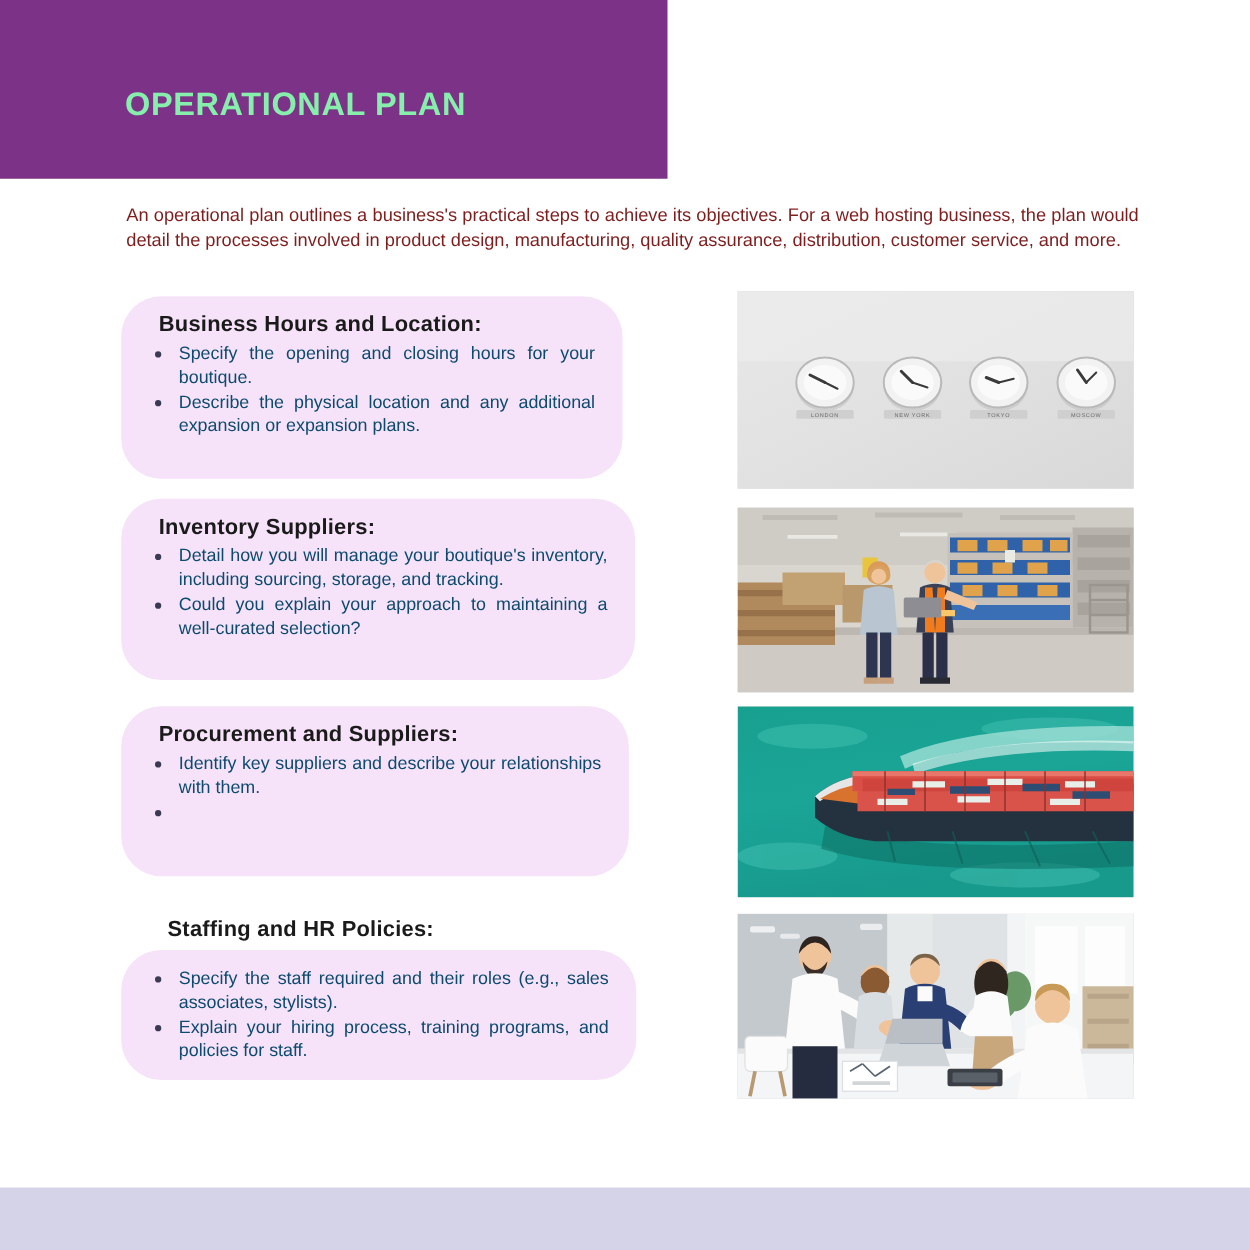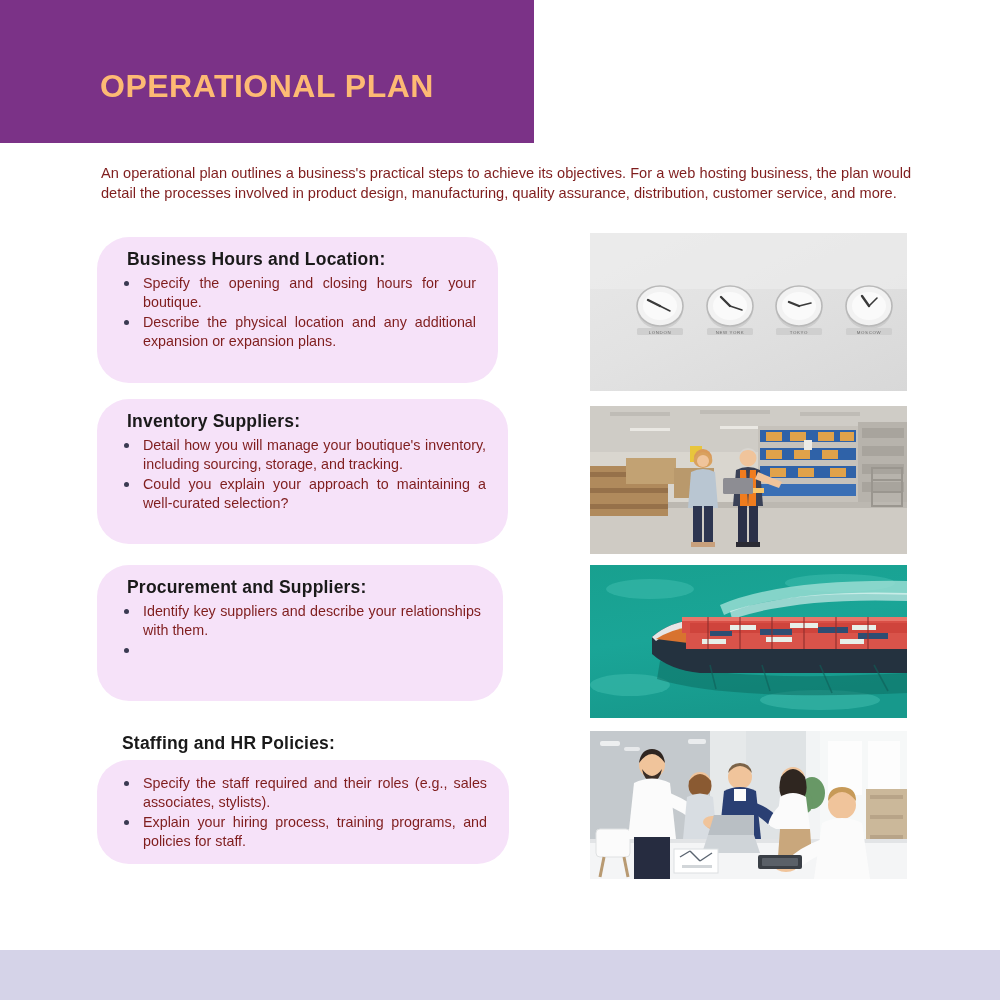--- a/index.html
+++ b/index.html
@@ -29,23 +29,23 @@
     top: 0;
     width: 534px;
     height: 143px;
     background: #7b3287;
     box-sizing: border-box;
   }
   .header-title {
     position: absolute;
     left: 100px;
     top: 68px;
-    font-size: 32px;
+    font-size: 26px;
     font-weight: bold;
-    color: #fdba74;
+    color: #86efac;
     letter-spacing: 0.5px;
     white-space: nowrap;
   }
 
   
   .intro {
     position: absolute;
     left: 101px;
     top: 164px;
     width: 810px;
@@ -74,35 +74,35 @@
   .card-title {
     font-size: 17.5px;
     font-weight: bold;
     color: #1a1a1a;
     letter-spacing: 0.2px;
     margin: 0 0 4px 12px;
     white-space: nowrap;
   }
   .card-title.outside {
     position: absolute;
-    left: 110px;
+    left: 122px;
     color: #1a1a1a;
   }
   .bullets {
     list-style: none;
     margin: 0;
     padding: 0;
   }
   .bullets li {
     position: relative;
     padding-left: 28px;
     margin: 0 0 1px 0;
     font-size: 14.3px;
     line-height: 19px;
-    color: #7f1d1d;
+    color: #0c4a6e;
     text-align: justify;
     text-justify: inter-word;
   }
   .bullets li .bullet-dot {
     position: absolute;
     left: 9px;
     top: 7px;
     width: 5px;
     height: 5px;
     border-radius: 50%;

